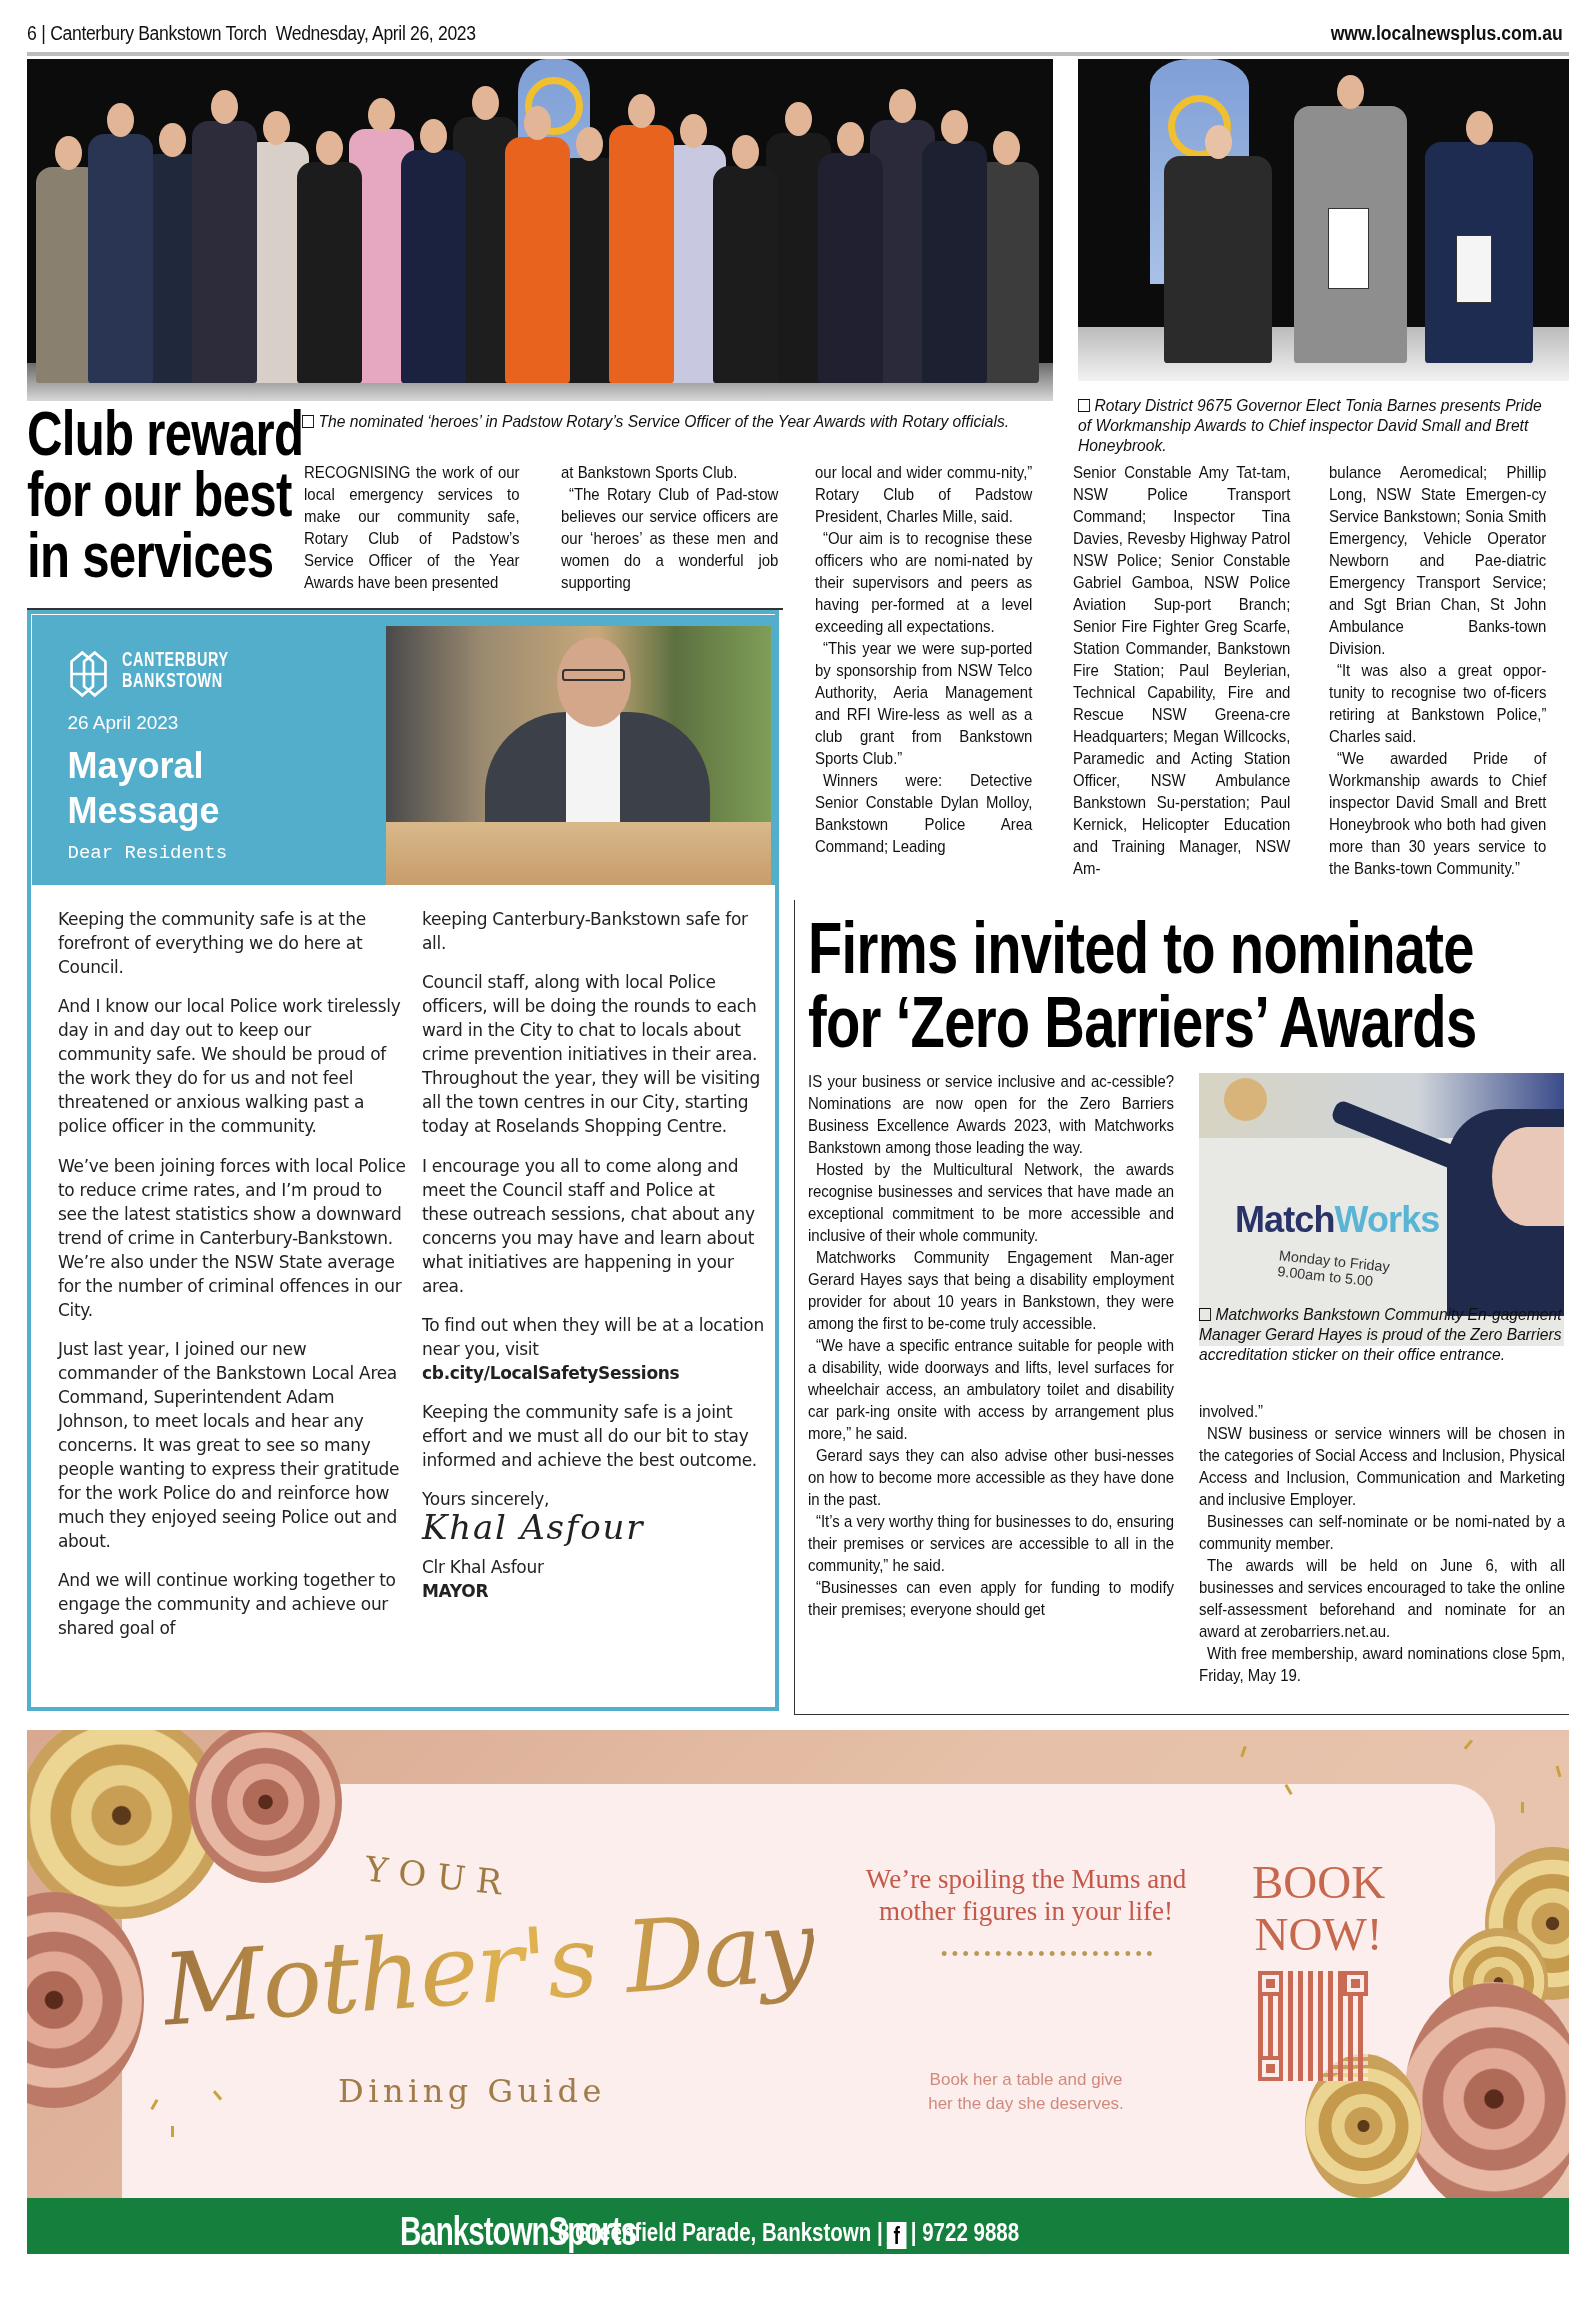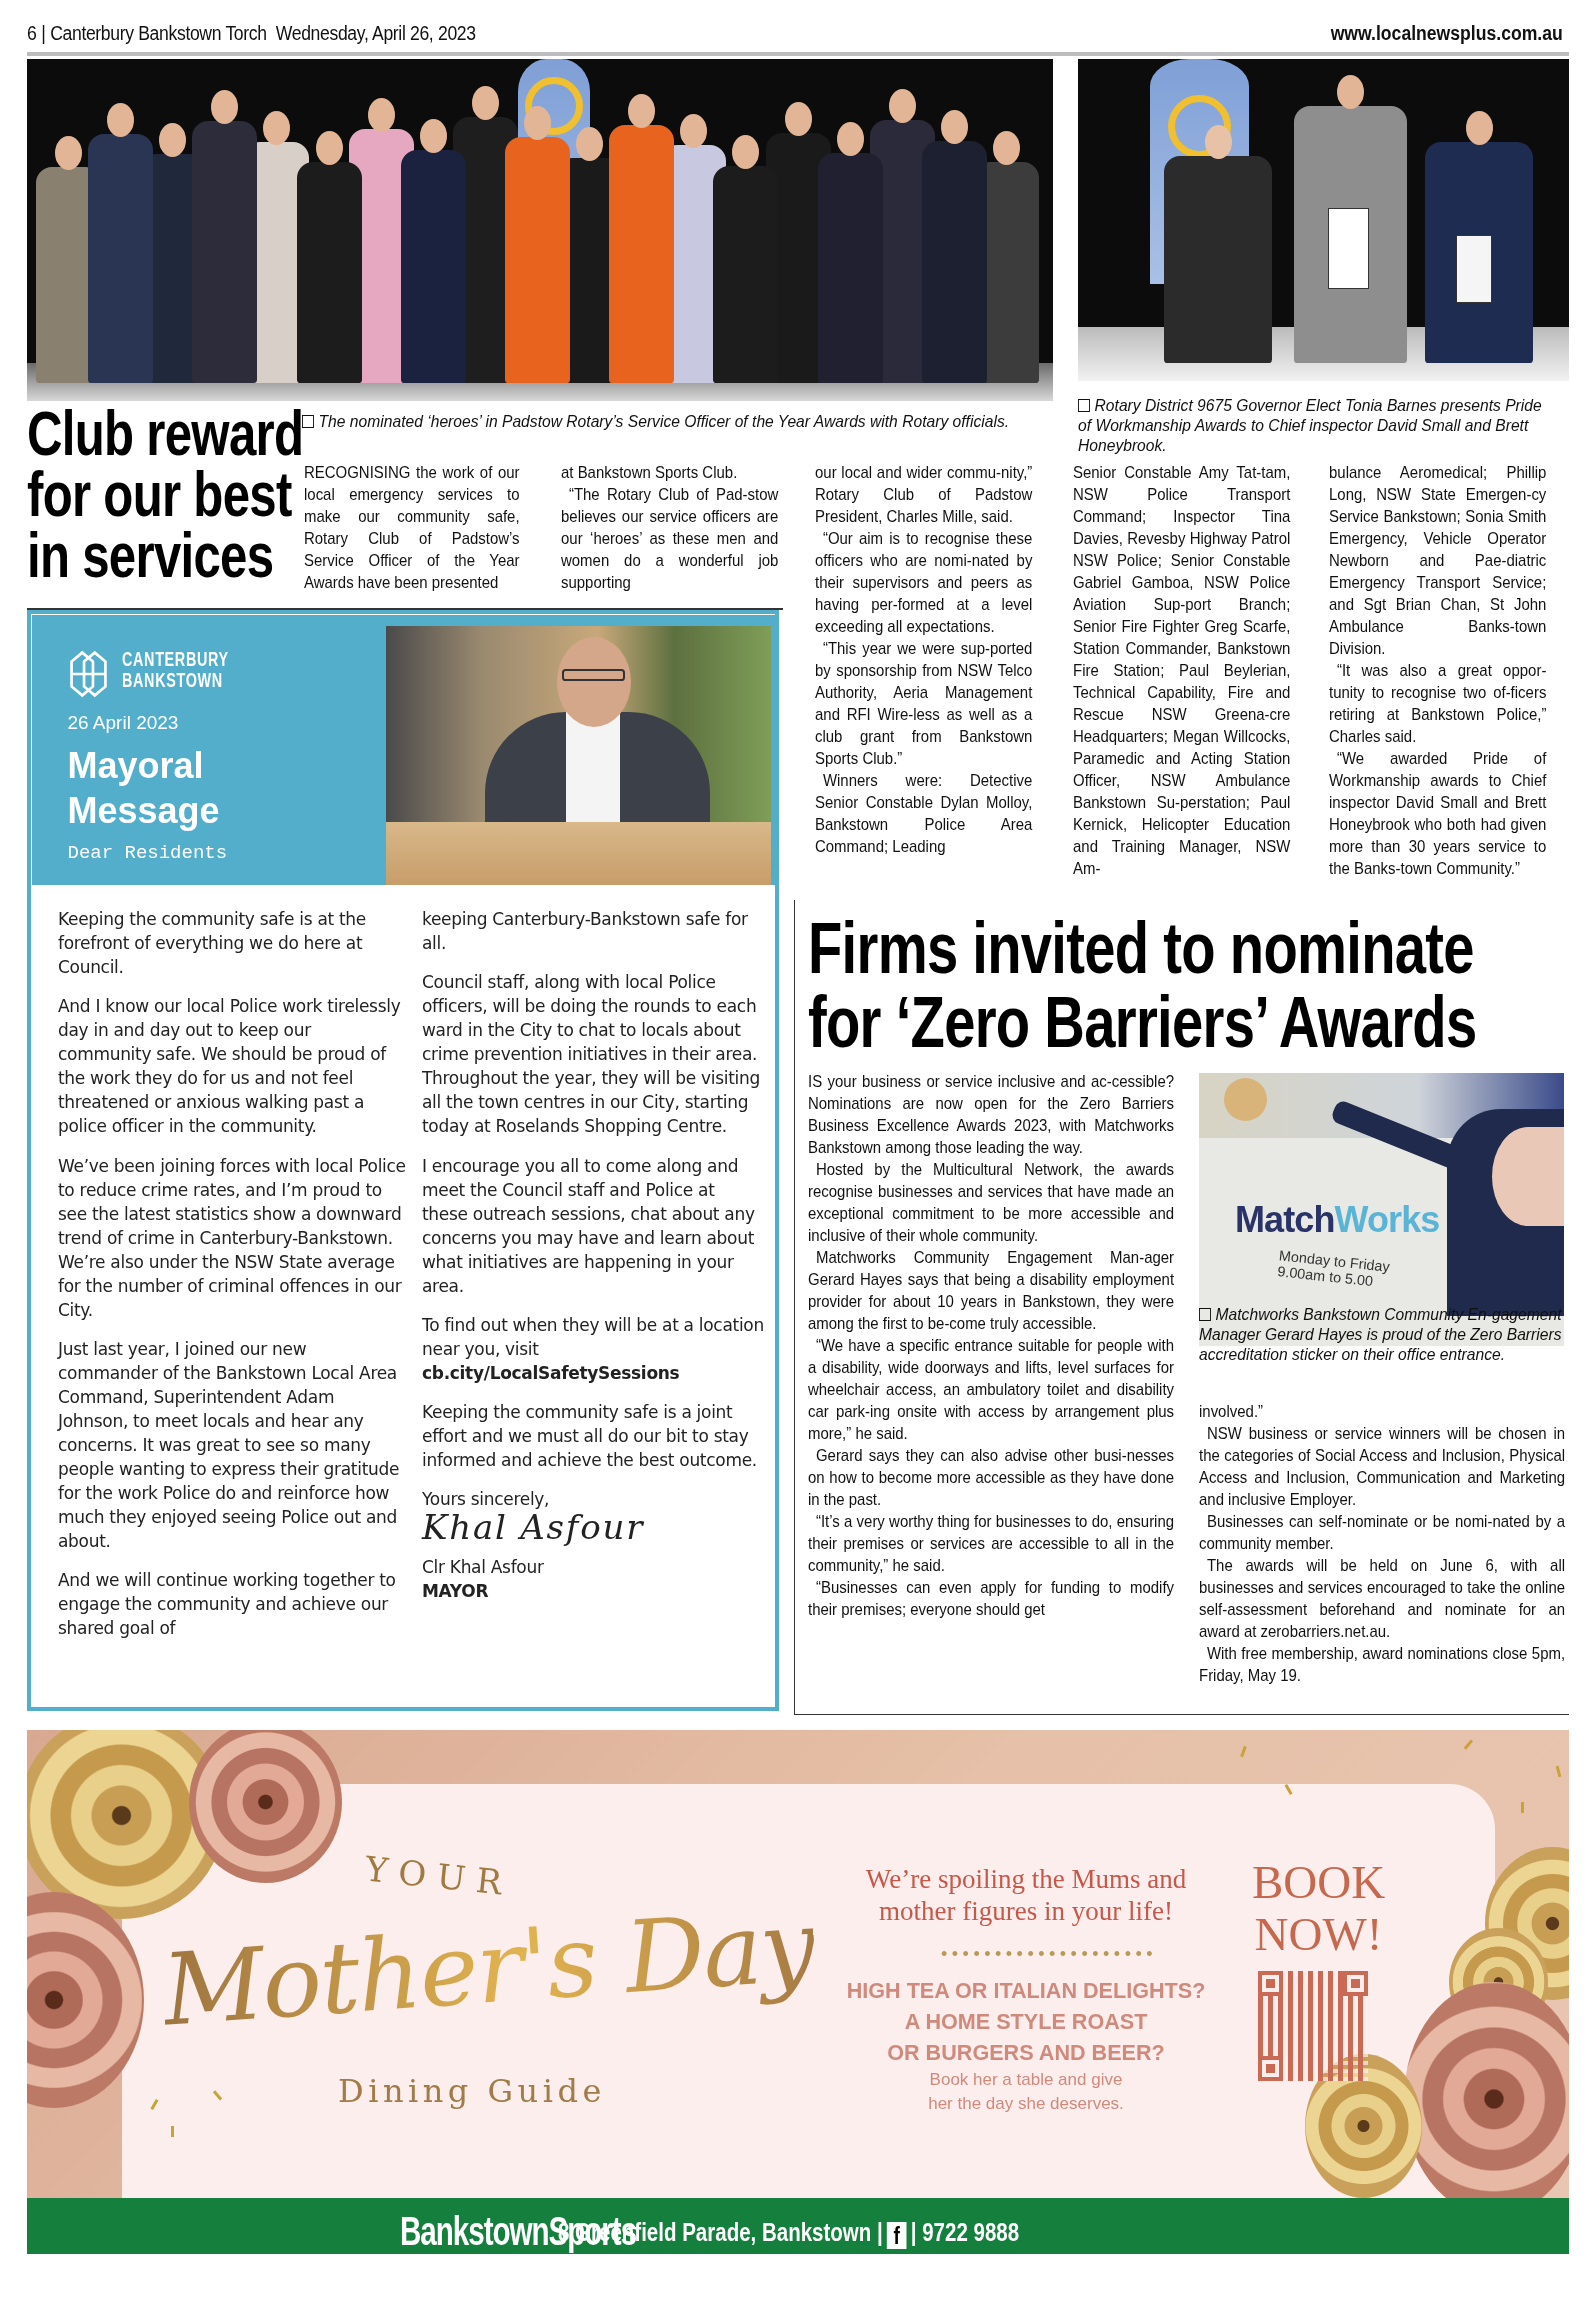--- a/index.html
+++ b/index.html
@@ -326,25 +326,20 @@
   <div class="confetti" style="left:1530px;top:36px;transform:rotate(-15deg);"></div>
   <div class="confetti" style="left:126px;top:369px;transform:rotate(30deg);"></div>
   <div class="confetti" style="left:144px;top:396px;"></div>
   <div class="confetti" style="left:189px;top:360px;transform:rotate(-40deg);"></div>
 
   <div class="ad-your">YOUR</div>
   <div class="ad-script">Mother's Day</div>
   <div class="ad-guide">Dining Guide</div>
   <div class="ad-spoil">We’re spoiling the Mums and mother figures in your life!</div>
   <div class="ad-dots">••••••••••••••••••••</div>
-  <div class="ad-q">
-    <div>HIGH TEA OR ITALIAN DELIGHTS?</div>
-    <div>A HOME STYLE ROAST</div>
-    <div>OR BURGERS AND BEER?</div>
-  </div>
   <div class="ad-sub">
     <div>Book her a table and give</div>
     <div>her the day she deserves.</div>
   </div>
   <div class="ad-book">
     <div>BOOK</div>
     <div>NOW!</div>
   </div>
   <div class="qr">
     <div class="fp" style="left:0;top:0;"></div>

